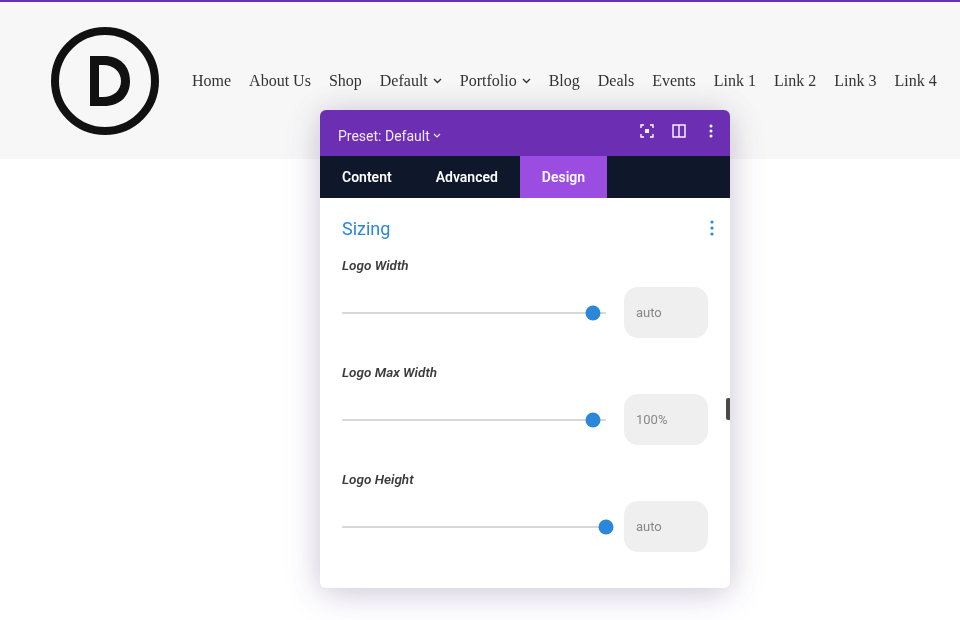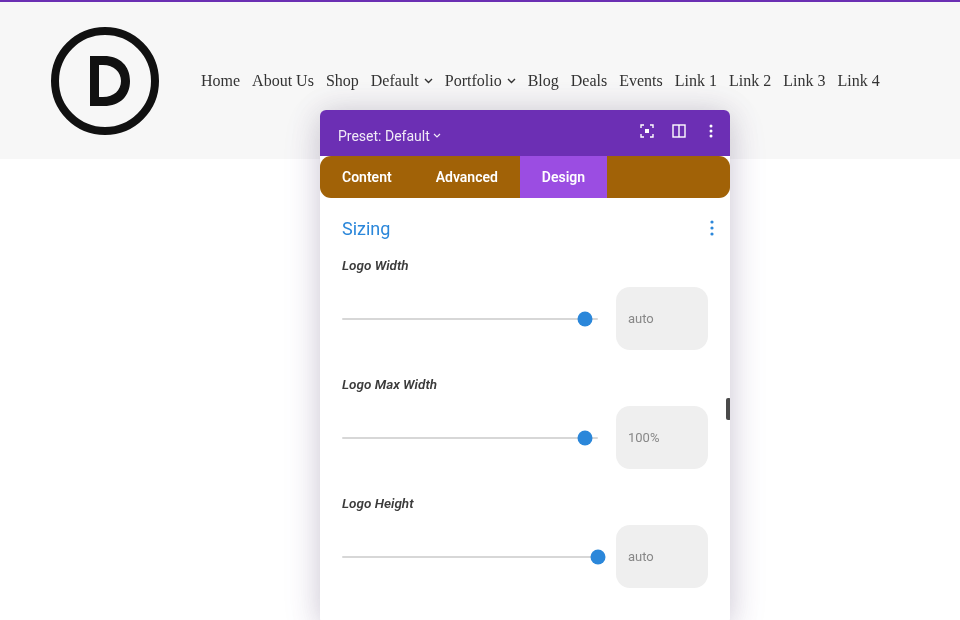--- a/index.html
+++ b/index.html
@@ -1,20 +1,20 @@
 <!DOCTYPE html>
 <html><head>
   <meta charset="utf-8">
   <style>
     * { margin: 0; padding: 0; box-sizing: border-box; }
     body { font-family: -apple-system, BlinkMacSystemFont, "Segoe UI", Roboto, Helvetica, Arial, sans-serif; background: #fff; width: 960px; height: 620px; overflow: hidden; position: relative; }
     .purple-bar { height: 2px; background: #6b2fb3; width: 100%; }
     .header { background: #f7f7f7; height: 157px; display: flex; align-items: center; padding: 0 20px 0 48px; }
     .logo { width: 114px; height: 114px; flex-shrink: 0; }
-    .nav { display: flex; align-items: center; gap: 12px; margin-left: 39px; font-family: Georgia, "Times New Roman", serif; }
+    .nav { display: flex; align-items: center; gap: 18px; margin-left: 30px; font-family: Georgia, "Times New Roman", serif; }
     .nav-item { color: #333; font-size: 16px; cursor: pointer; white-space: nowrap; display: flex; align-items: center; gap: 5px; }
     .nav-item .chev { display: inline-block; }
     .nav-item .chev svg { display: block; }
 
     .modal {
       position: absolute;
       top: 110px;
       left: 320px;
       width: 410px;
       background: #fff;
@@ -33,22 +33,21 @@
     .modal-preset .chev-sm svg { display: block; }
     .modal-header-icons {
       position: absolute; right: 12px; top: 14px;
       display: flex; align-items: center; gap: 18px;
     }
     .modal-header-icons .hicon { width: 14px; height: 14px; cursor: pointer; display: flex; align-items: center; justify-content: center; }
     .modal-header-icons svg { display: block; }
 
     .tabs {
       display: flex;
-      background: #a16207;
-      border-radius: 11px;
+      background: #0f172a;
     }
     .tab {
       color: #fff;
       font-size: 14px;
       font-weight: 600;
       padding: 13px 22px;
       cursor: pointer;
     }
     .tab.active { background: #9b4de2; }
 
@@ -68,22 +67,22 @@
     .control-label { font-size: 13.5px; font-weight: 600; color: #3b3b3b; margin-bottom: 14px; font-style: italic; }
     .control-row { display: flex; align-items: center; gap: 18px; }
     .slider-wrap { flex: 1; position: relative; height: 16px; display: flex; align-items: center; }
     .slider-track { height: 2px; background: #d7d7d7; width: 100%; border-radius: 2px; }
     .slider-thumb {
       position: absolute; width: 15px; height: 15px; background: #2b87da;
       border-radius: 50%; top: 50%; transform: translate(-50%, -50%);
       cursor: pointer;
     }
     .value-box {
-      width: 92px; background: #efefef; border-radius: 14px;
-      font-size: 13px; color: #888; padding: 24px 12px;
+      width: 84px; background: #efefef; border-radius: 14px;
+      font-size: 13px; color: #888; padding: 18px 12px;
       border: none;
     }
 
     .scroll-indicator {
       position: absolute;
       right: -1px;
       top: 288px;
       width: 5px;
       height: 22px;
       background: #4a4a4a;

